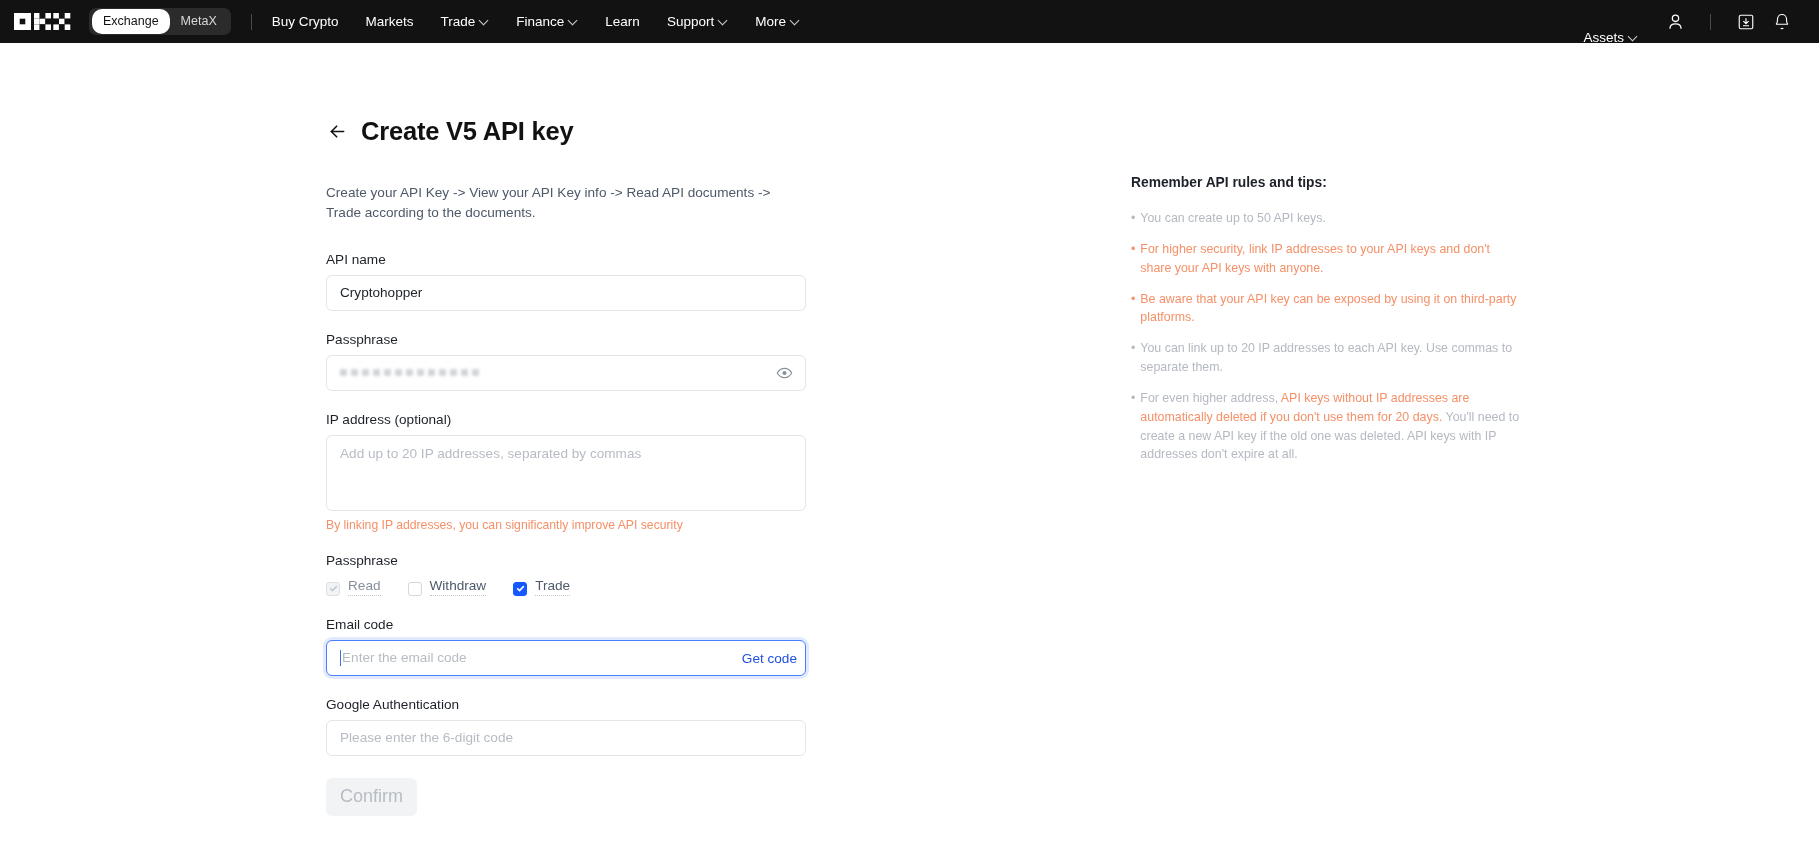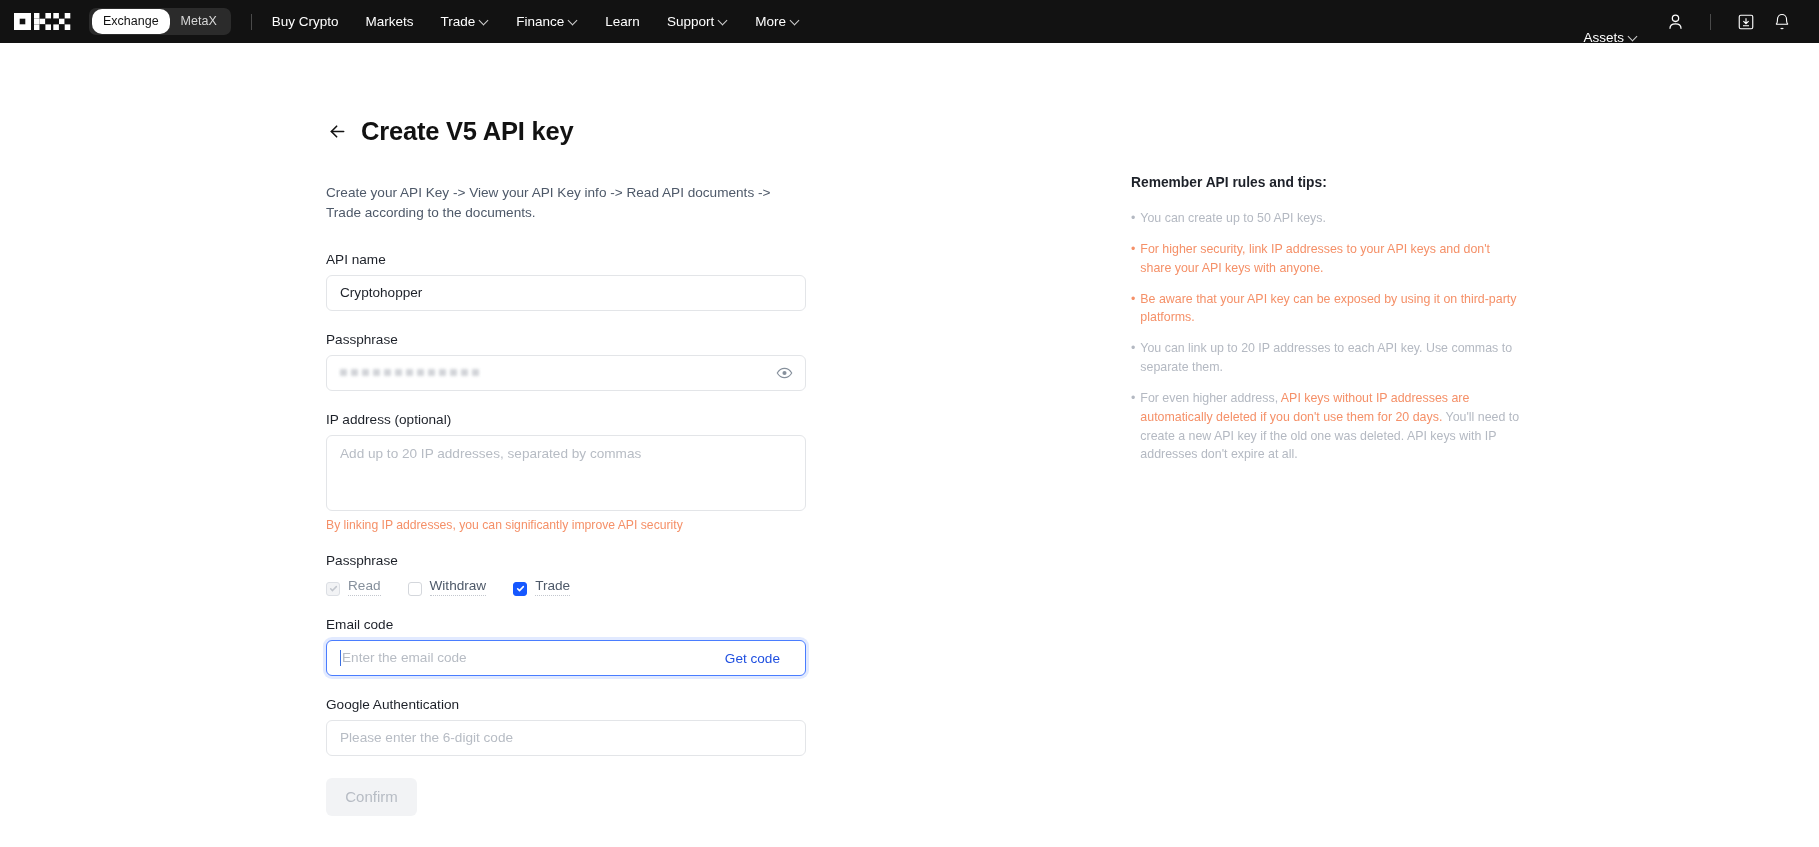--- a/index.html
+++ b/index.html
@@ -218,21 +218,21 @@
     width: 1px;
     height: 16px;
     background: #3b6fe0;
     margin-right: 1px;
     animation: blink 1.1s steps(1) infinite;
   }
   @keyframes blink { 0%,50% {opacity:1} 51%,100% {opacity:1} }
 
   .getcode {
     position: absolute;
-    right: 25px;
+    right: 8px;
     top: 50%;
     transform: translateY(-50%);
     color: #1f4fe0;
     font-size: 13.6px;
     cursor: pointer;
   }
 
   .hint-orange {
     font-size: 12.2px;
     color: #f59068;
@@ -286,21 +286,21 @@
   .perm-item.muted .perm-label { color: #86909c; }
 
   
   .confirm-btn {
     margin-top: 22px;
     width: 91px;
     height: 38px;
     border-radius: 6px;
     background: #f2f3f5;
     color: #b7bcc4;
-    font-size: 15px;
+    font-size: 18px;
     display: flex;
     align-items: center;
     justify-content: center;
     border: none;
     cursor: default;
     font-family: "Liberation Sans", sans-serif;
   }
 
   
   .tips-title {

